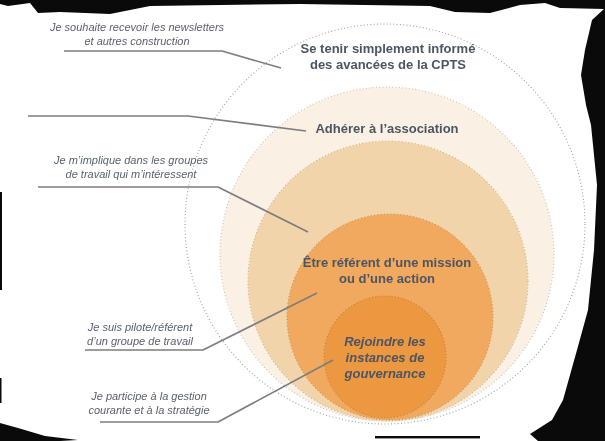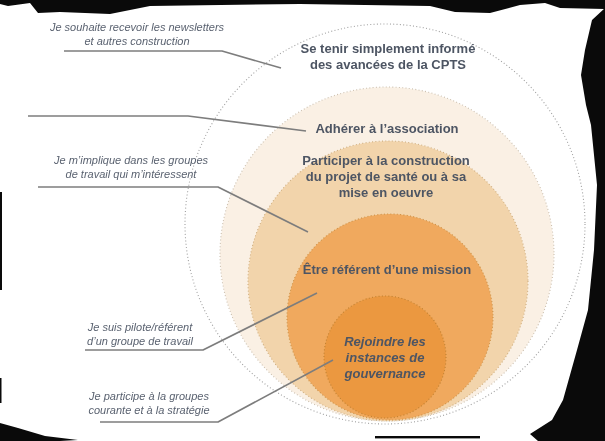--- a/index.html
+++ b/index.html
@@ -46,44 +46,40 @@
     <rect x="0" y="378" width="1.5" height="25" fill="#0a0a0a"></rect>
   </svg>
 
   <div class="heading" style="left:388px; top:41px;">
     <div>Se tenir simplement informé</div>
     <div>des avancées de la CPTS</div>
   </div>
   <div class="heading" style="left:387px; top:109px;margin-top:12px;">
     <div>Adhérer à l’association</div>
   </div>
-  <div class="heading" style="left:386px; top:153px;">
-    <div>Participer à la construction</div>
-    <div>du projet de santé ou à sa</div>
-    <div>mise en oeuvre</div>
-  </div>
-  <div class="heading" style="left:387px; top:262px;">
+  <div class="heading" style="left:387px; top:255px;">
     <div>Être référent d’une mission</div>
+    <div>ou d’une action</div>
   </div>
   <div class="heading" style="left:385px; top:334px;font-style:italic;">
     <div>Rejoindre les</div>
     <div>instances de</div>
     <div>gouvernance</div>
   </div>
 
   <div class="ann" style="left:137px; top:20px;">
     <div>Je souhaite recevoir les newsletters</div>
     <div>et autres construction</div>
   </div>
   <div class="ann" style="left:140px; top:320px;">
     <div>Je suis pilote/référent</div>
     <div>d’un groupe de travail</div>
   </div>
   <div class="ann" style="left:131px; top:153px;">
     <div>Je m’implique dans les groupes</div>
     <div>de travail qui m’intéressent</div>
   </div>
   <div class="ann" style="left:149px; top:389px;">
-    <div>Je participe à la groupes</div>
+    <div>Je participe à la gestion</div>
     <div>courante et à la stratégie</div>
   </div>
 
 </div>
 
 </body></html>

